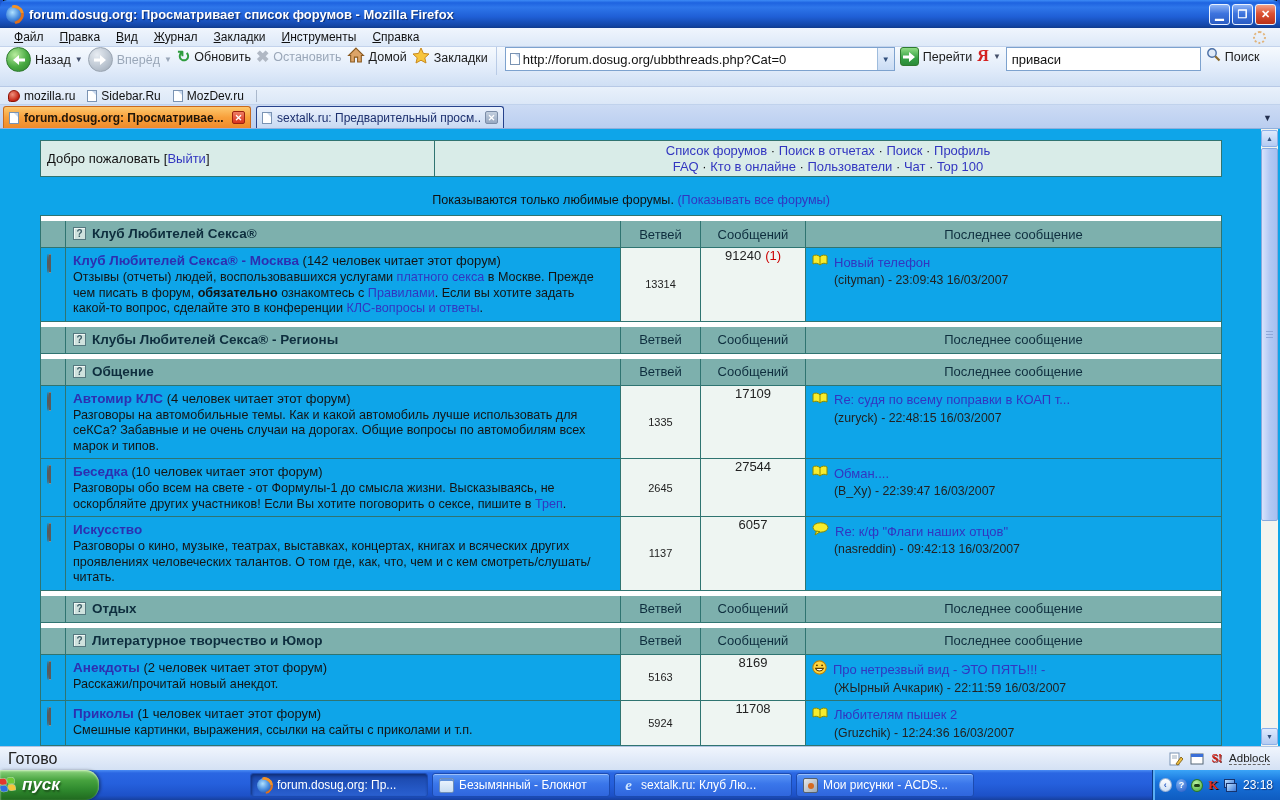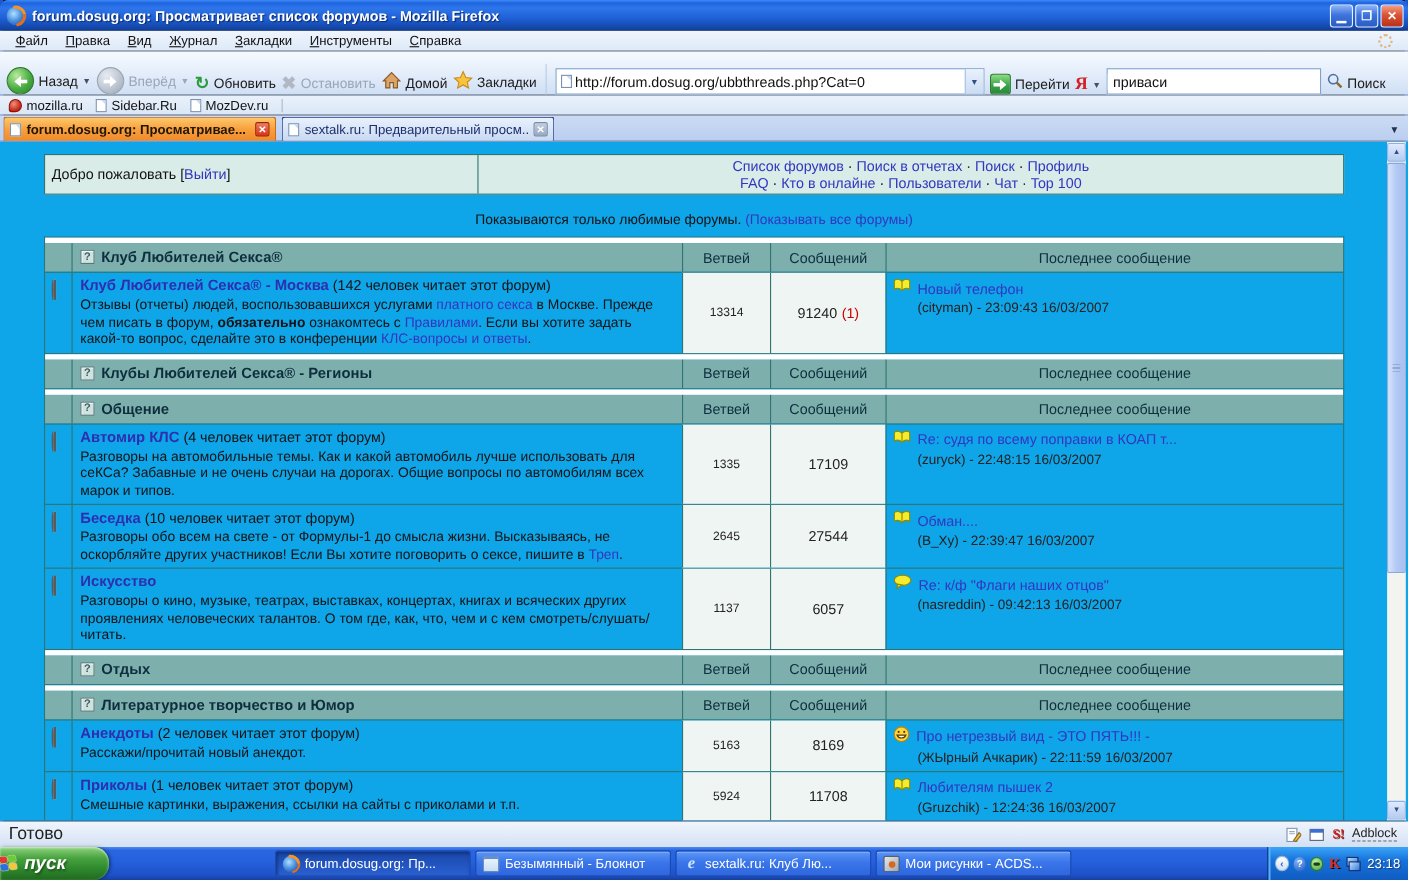--- a/index.html
+++ b/index.html
@@ -27,21 +27,21 @@
     border-top:3px solid #f59326; border-right:3px solid #e1701a; border-left:2px solid transparent;
     border-bottom:2px solid transparent; transform:rotate(35deg); }
 
   .menubar { height:19px; background:linear-gradient(180deg,#f0f5fd,#dde9f8);
     border-bottom:1px solid #c3d3ec; display:flex; align-items:center; padding:0 6px; }
   .menu-item { font-size:12px; color:#111; padding:1px 8px; }
   .throbber { margin-left:auto; margin-right:8px; width:13px; height:13px; border-radius:50%;
     border:2px dotted #e0a050; opacity:.75; }
 
   .navbar { height:40px; background:linear-gradient(180deg,#f6fafe 0%,#e2ecfa 55%,#cfdff4 100%);
-    border-bottom:1px solid #b7c9e6; display:flex; align-items:flex-end; padding:0 6px; gap:5px; }
+    border-bottom:1px solid #b7c9e6; display:flex; align-items:flex-start; padding:0 6px; gap:5px; }
   .navlabel { font-size:12.5px; color:#1b1b1b; }
   .navlabel.dis { color:#9aa7b8; }
   .navgroup { display:flex; align-items:center; gap:4px; }
   .circlebtn { width:25px; height:25px; border-radius:50%; display:flex; align-items:center;
     justify-content:center; border:1px solid #2f7a2f;
     background:radial-gradient(circle at 35% 30%, #b8ec9e 0%, #49ab42 55%, #2c7f2c 100%); }
   .circlebtn.dis { border-color:#9aa5b2;
     background:radial-gradient(circle at 35% 30%, #e8edf3 0%, #b9c3cf 60%, #9aa5b2 100%); }
   .ddarrow { font-size:8px; color:#44506a; }
   .glyphbtn { font-size:16px; font-weight:bold; }
@@ -99,21 +99,21 @@
 
   .forum-area { position:absolute; left:40px; top:86px; width:1182px; }
   .ftable { border:1px solid #2f7471; border-bottom:none; }
   .ftable:last-child { border-bottom:1px solid #2f7471; }
   .spacer { height:5px; background:#fff; }
   .frow { display:flex; border-top:1px solid #2f7471; align-items:stretch; }
   .c-icon { flex:0 0 25px; border-right:1px solid #2f7471; display:flex; justify-content:center; padding-top:7px; }
   .c-info { flex:1; padding:3px 7px 4px 7px; }
   .c-threads { flex:0 0 80px; border-left:1px solid #2f7471; display:flex; align-items:center;
     justify-content:center; font-size:11px; color:#222; background:#eef5f2; }
-  .c-posts { flex:0 0 105px; border-left:1px solid #2f7471; display:flex; align-items:center;
+  .c-posts { flex:0 0 105px; border-left:1px solid #2f7471; display:flex; align-items:flex-start;
     justify-content:center; gap:4px; font-size:13px; color:#222; background:#eef5f2; }
   .c-last { flex:0 0 416px; border-left:1px solid #2f7471; padding:5px 6px; }
   .fhead { background:#7db0ad; border-top:none; height:26px; }
   .fhead .c-info { display:flex; align-items:center; gap:6px; }
   .fhead .c-threads, .fhead .c-posts, .fhead .c-last { background:transparent; font-weight:normal;
     font-size:13px; color:#0e2e3e; display:flex; align-items:center; justify-content:center; padding:0; }
   .sec-title { font-weight:bold; font-size:13.5px; color:#0e2e3e; }
   .qbox { width:13px; height:13px; background:#cfe2de; border:1px solid #55787f;
     box-shadow:inset 1px 1px 0 #f0f8f5; font-size:10px; font-weight:bold; color:#3c5d66;
     display:flex; align-items:center; justify-content:center; }

